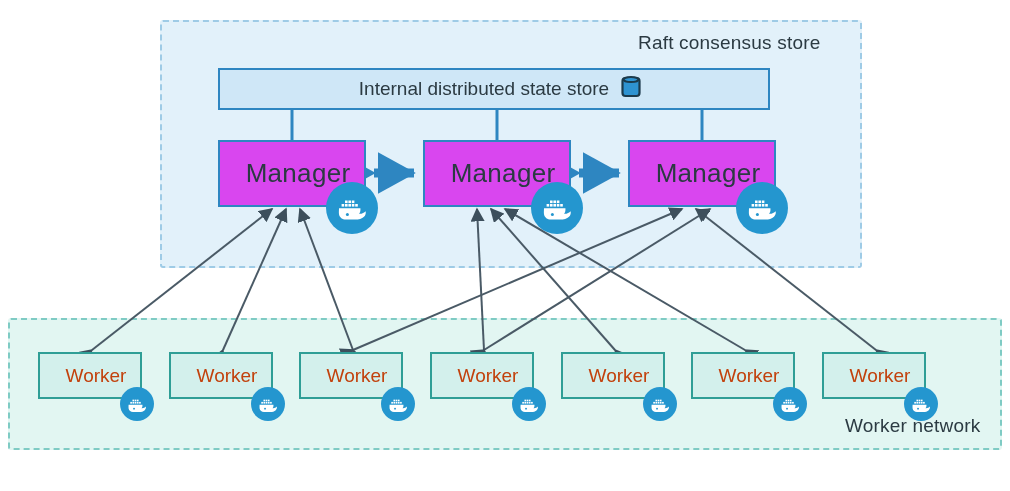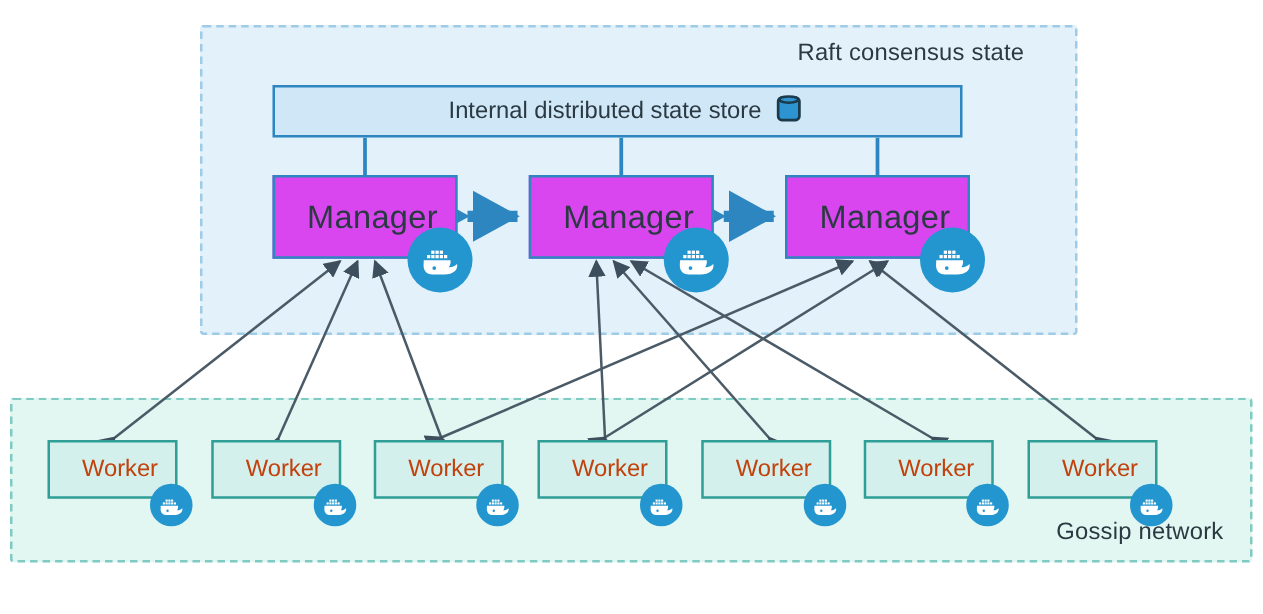--- a/index.html
+++ b/index.html
@@ -395,17 +395,17 @@
         <rect x="10" y="9" width="2.6" height="2.6"></rect>
           <rect x="13.4" y="9" width="2.6" height="2.6"></rect>
         <rect x="16.8" y="9" width="2.6" height="2.6"></rect>
           <rect x="20.2" y="9" width="2.6" height="2.6"></rect>
         <path d="M4,13.2 h21.4 c0,0 0.6,3.6 -1.4,5.6 c2.6,0.3 5.2,-1 6.6,-2.6 c0.6,1.9 -0.2,4.2 -1.6,5.6 c-2,2 -5.3,2.8 -8.6,2.8 h-9.6 c-3.4,0 -6.2,-2.2 -6.8,-5.4 c-0.3,-1.8 0,-4.2 0,-6 z"></path>
       </g>
       <circle cx="12.4" cy="19.4" r="1.5" fill="#2496cf"></circle>
     </svg>
   </div>
 
-  <div class="panel-label label-raft">Raft consensus state</div>
-  <div class="panel-label label-gossip">Gossip network</div>
+  <div class="panel-label label-raft">Raft consensus store</div>
+  <div class="panel-label label-gossip">Worker network</div>
 
 
 </div>
 
 </body></html>

